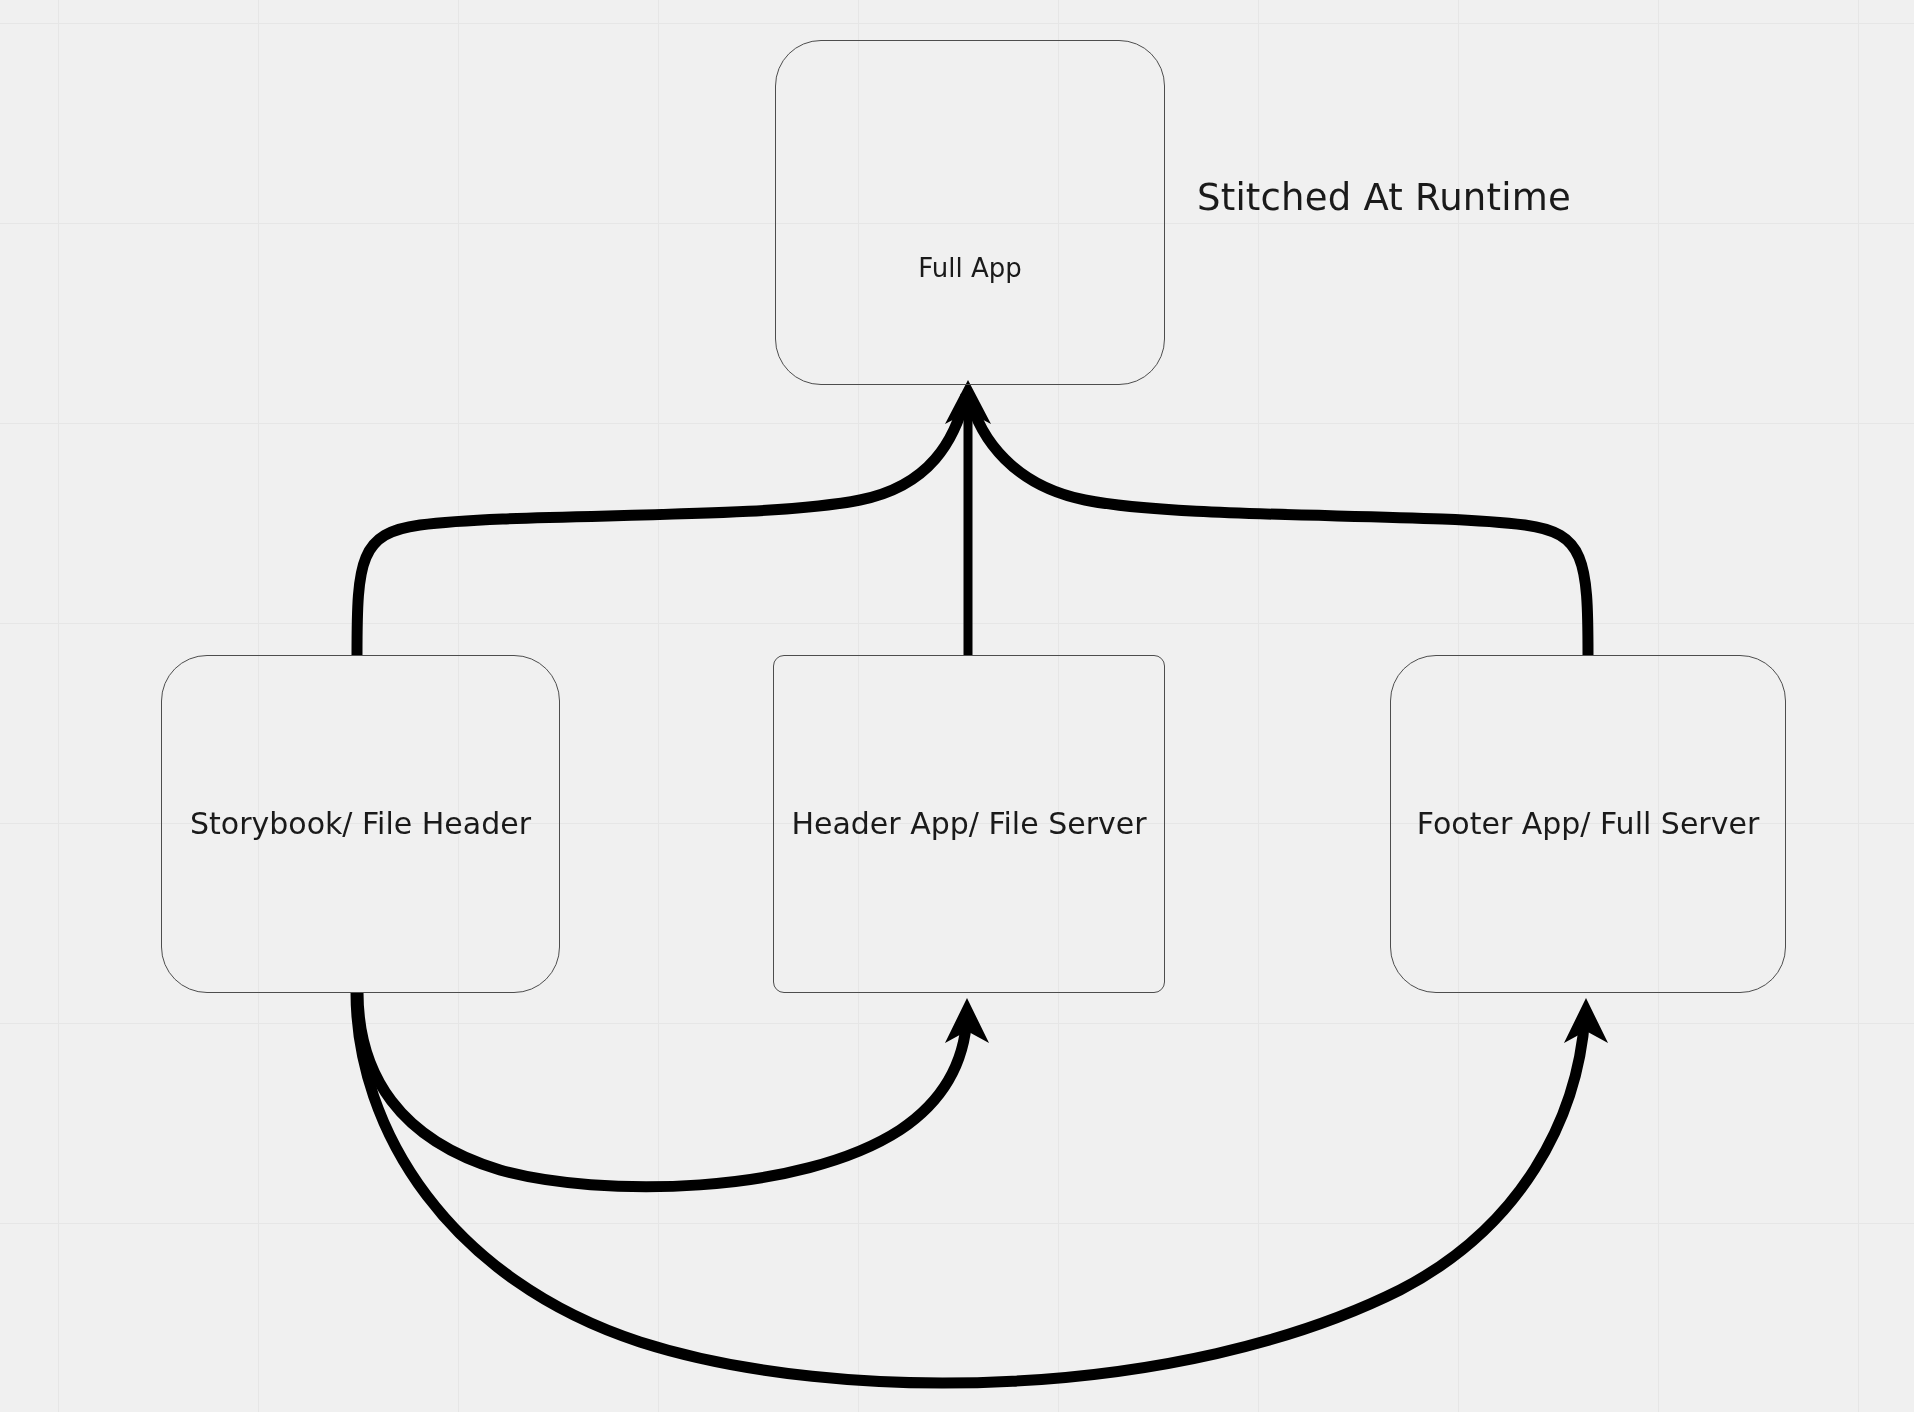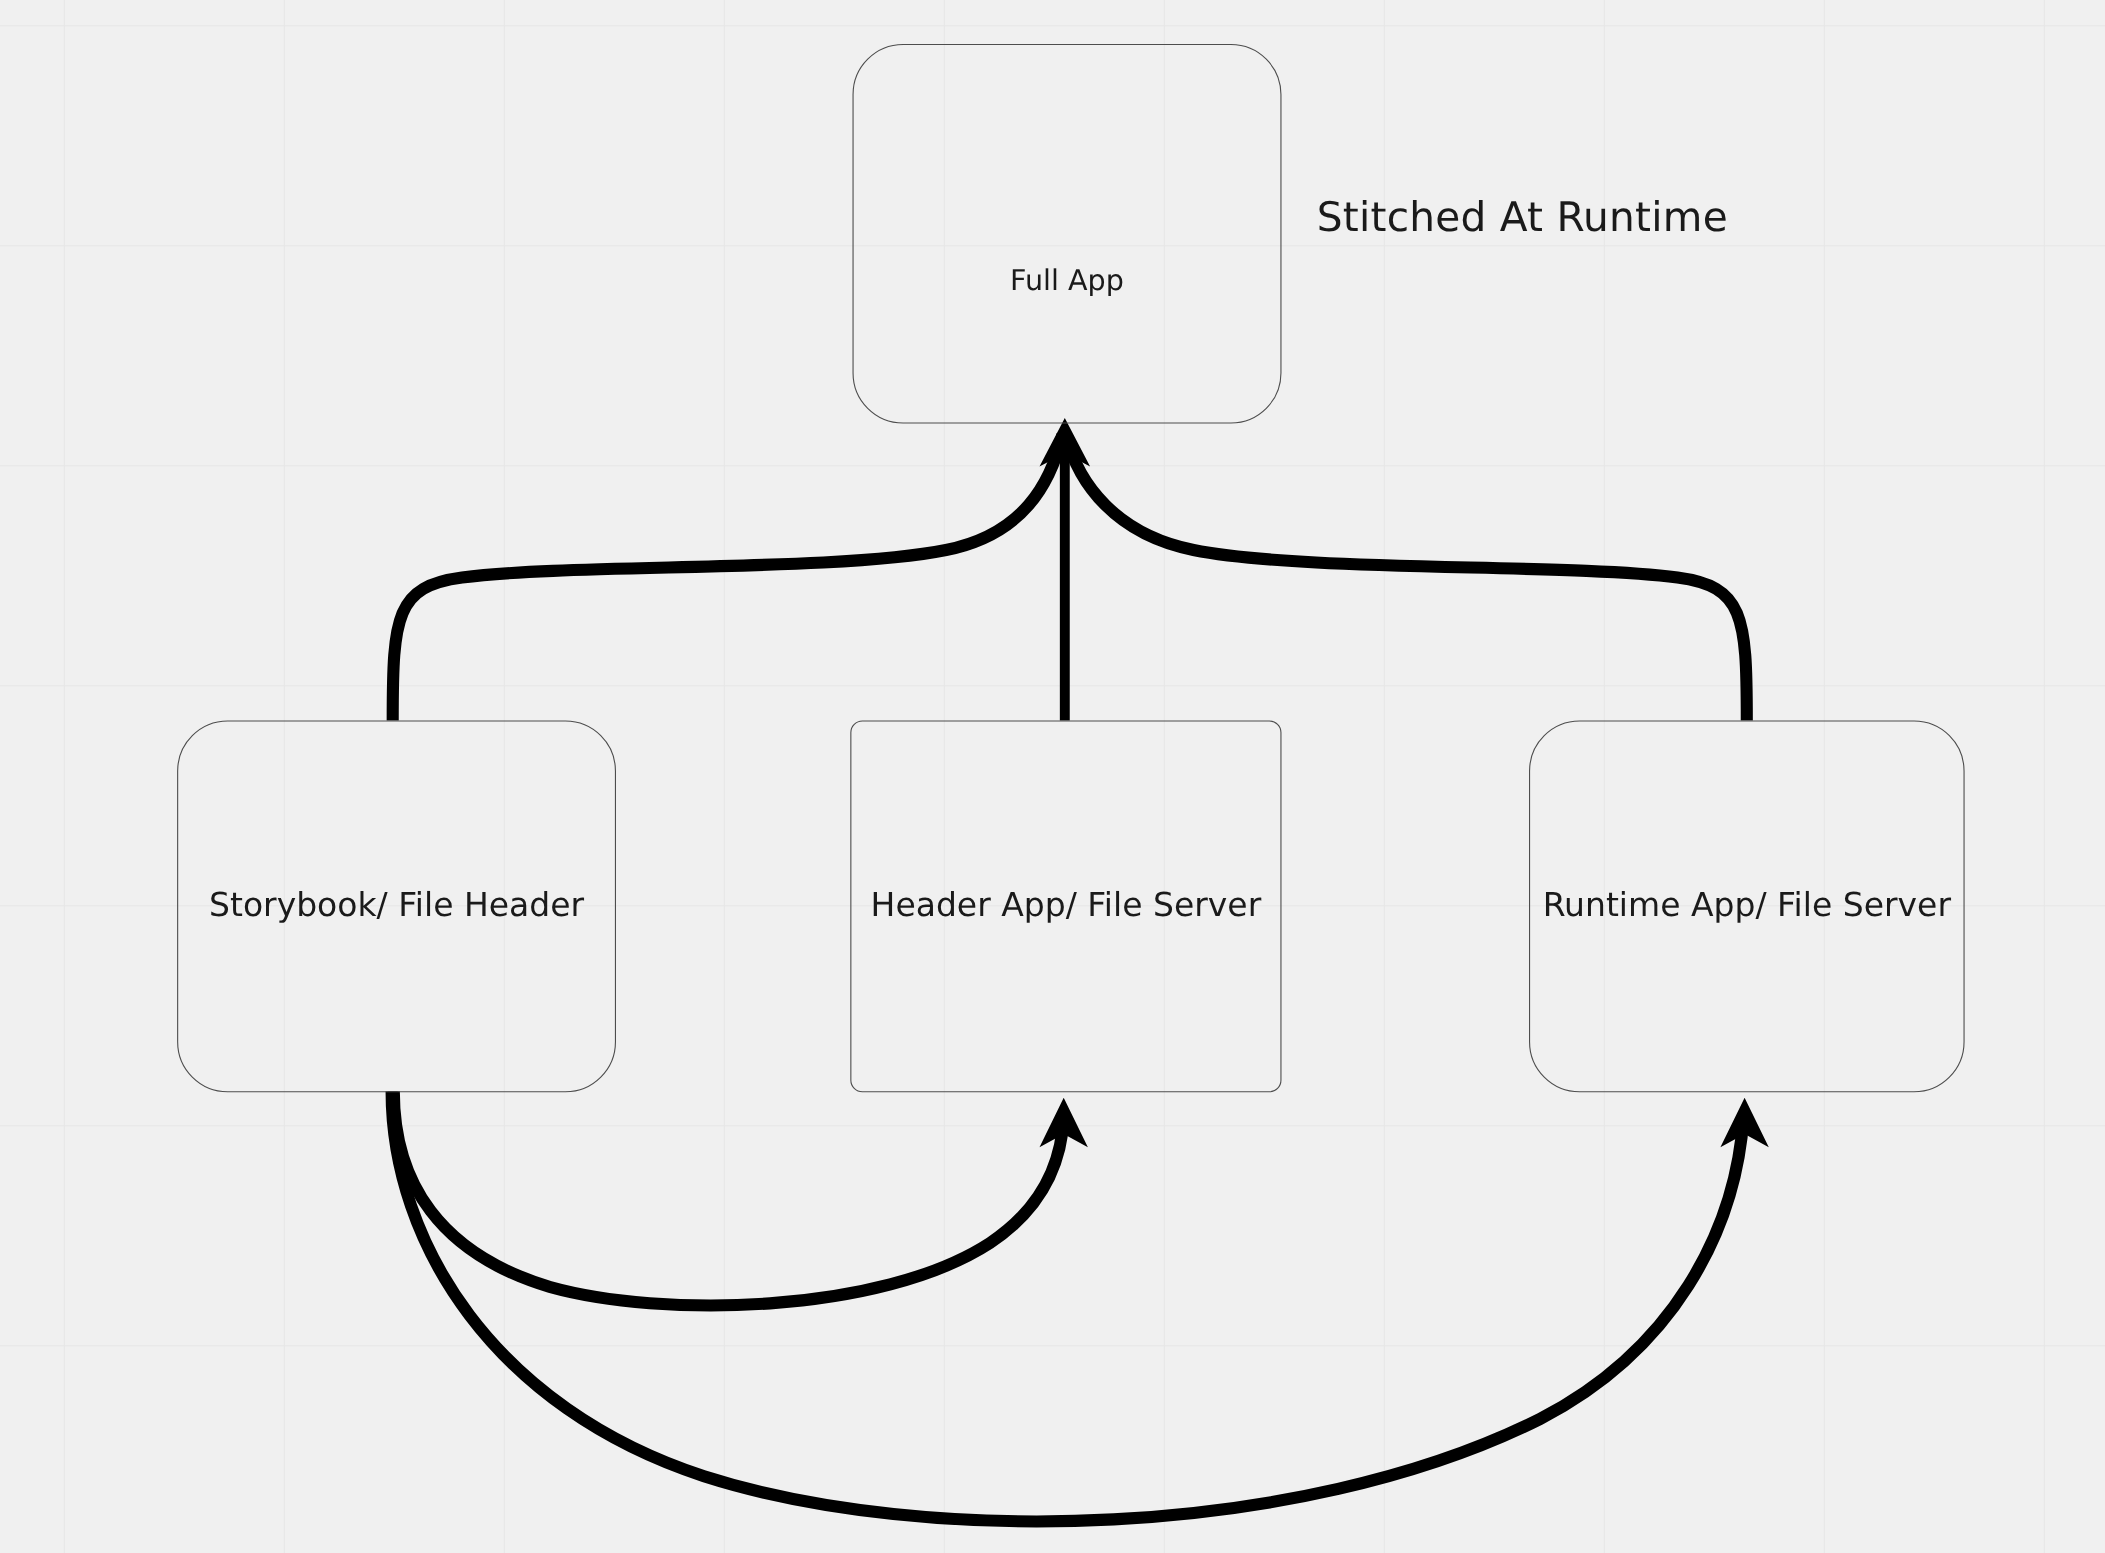--- a/index.html
+++ b/index.html
@@ -48,21 +48,21 @@
   }
   #node-full-app {
     left: 775px;
     top: 40px;
     width: 390px;
     height: 345px;
   }
   #node-full-app .node-label {
     font-size: 26px;
     position: relative;
-    top: 44px;
+    top: 56px;
   }
   #node-storybook {
     left: 161px;
     top: 655px;
     width: 399px;
     height: 338px;
   }
   #node-header-app {
     left: 773px;
     top: 655px;
@@ -132,18 +132,18 @@
 
   <div class="node" id="node-storybook">
     <span class="node-label">Storybook/ File Header</span>
   </div>
 
   <div class="node" id="node-header-app">
     <span class="node-label">Header App/ File Server</span>
   </div>
 
   <div class="node" id="node-footer-app">
-    <span class="node-label">Runtime App/ File Server</span>
+    <span class="node-label">Footer App/ Full Server</span>
   </div>
 
   <div id="diagram-title">Stitched At Runtime</div>
 
 </div>
 
 </body></html>

